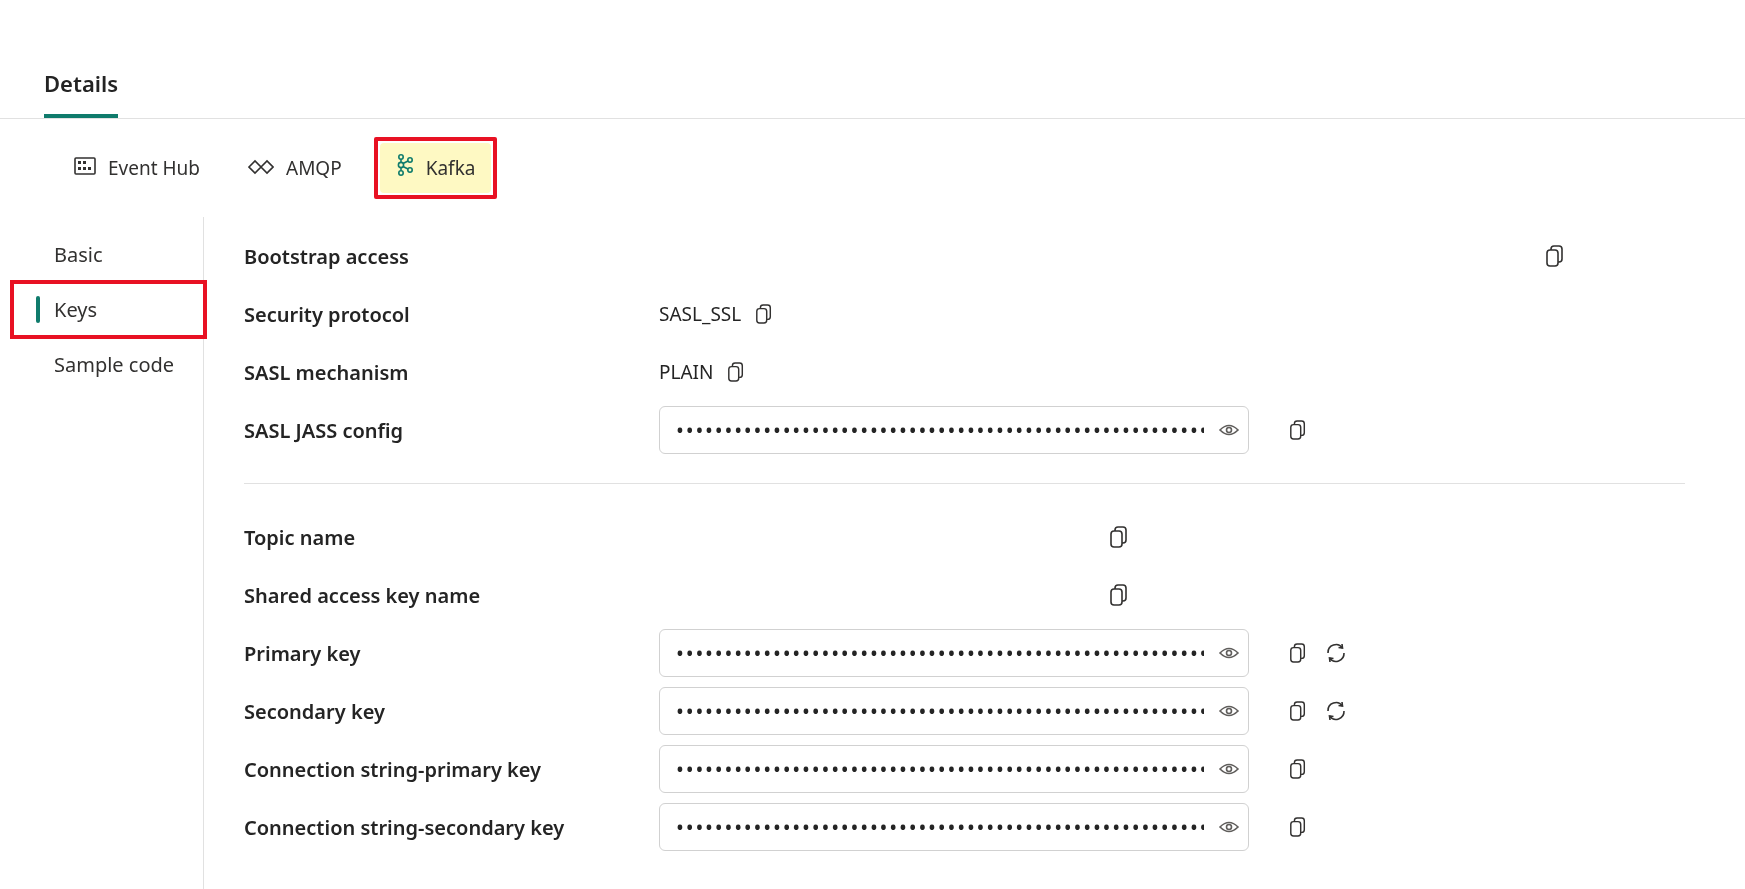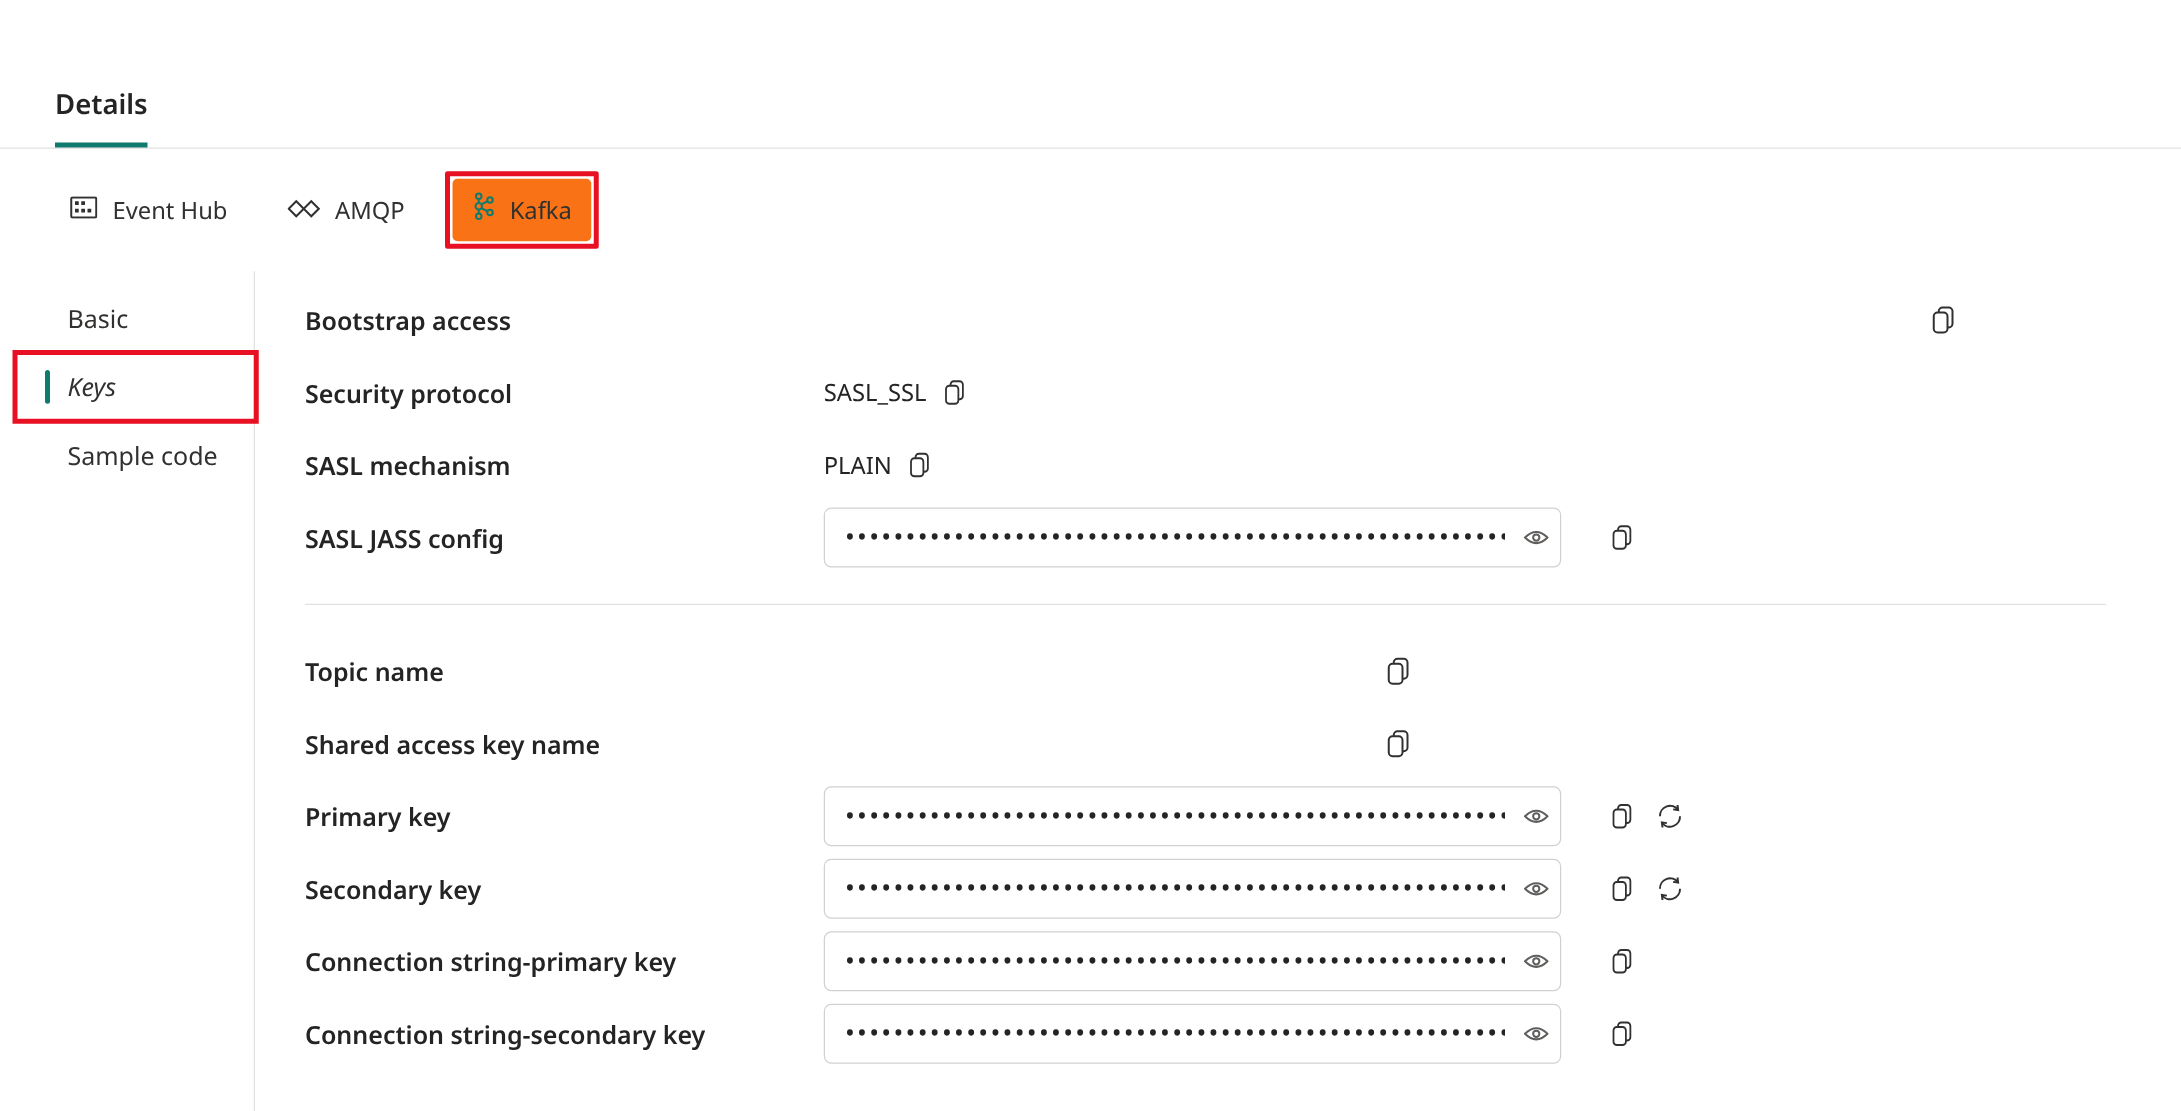--- a/index.html
+++ b/index.html
@@ -34,33 +34,33 @@
     border-bottom: 4px solid transparent;
     cursor: pointer;
   }
   .top-tab.active { border-bottom-color: var(--teal); margin-top: 48px; }
 
   
   .protocol-row {
     display: flex;
     align-items: center;
     gap: 16px;
-    padding: 18px 44px 18px 40px;
+    padding: 18px 44px 18px 58px;
   }
   .protocol-tab {
     display: inline-flex;
     align-items: center;
     gap: 12px;
     font-size: 19px;
     color: var(--gray-text);
     padding: 10px 16px;
     border-radius: 4px;
     cursor: pointer;
   }
-  .protocol-tab.active { background: #f97316; }
+  .protocol-tab.active { background: #fef9c3; }
   .kafka-highlight {
     border: 4px solid var(--red-highlight);
     padding: 2px;
     border-radius: 2px;
   }
 
   
   .content {
     display: flex;
   }
@@ -232,21 +232,21 @@
       </span>
       <span>Kafka</span>
     </div>
   </span>
 </div>
 
 <div class="content">
 
   <div class="sidebar">
     <div class="sidebar-item">Basic</div>
-    <div class="sidebar-item active" style="position:relative;font-style:italic;">
+    <div class="sidebar-item active" style="position:relative;">
       <span>Keys</span>
       <span class="keys-highlight"></span>
     </div>
     <div class="sidebar-item">Sample code</div>
   </div>
 
   <div class="main">
 
     <div class="row">
       <div class="label">Bootstrap access</div>

